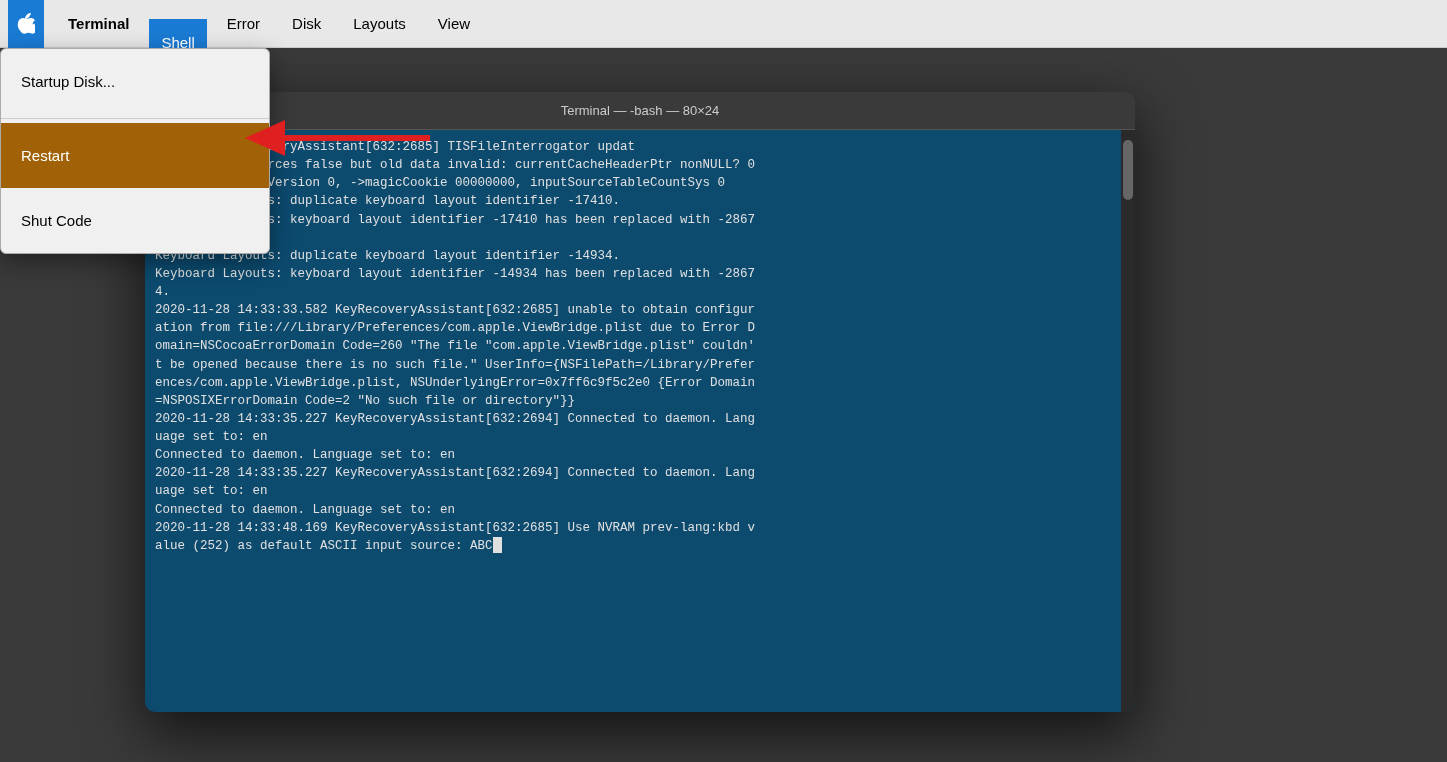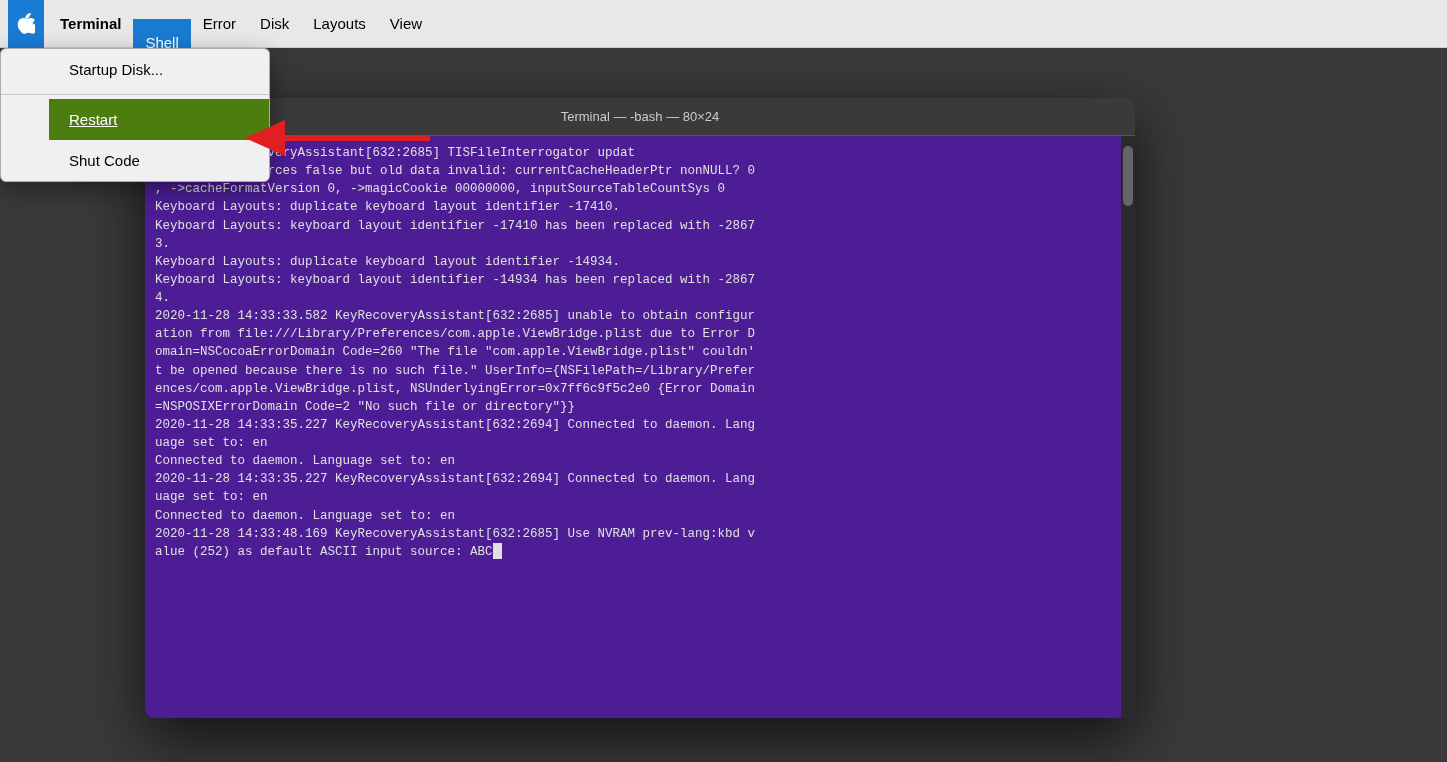--- a/index.html
+++ b/index.html
@@ -17,20 +17,21 @@
     .menubar {
       width: 100%;
       height: 48px;
       background: #e8e8e8;
       display: flex;
       align-items: center;
       padding: 0 8px;
       position: relative;
       z-index: 100;
       border-bottom: 1px solid #ccc;
+      gap: 8px;
     }
 
     .apple-logo {
       width: 36px;
       height: 48px;
       display: flex;
       align-items: center;
       justify-content: center;
       background: #1a7bd4;
       color: white;
@@ -67,57 +68,55 @@
       width: 270px;
       background: #f0f0f0;
       border: 1px solid #aaa;
       border-radius: 6px;
       box-shadow: 0 8px 24px rgba(0,0,0,0.4);
       z-index: 200;
       overflow: hidden;
     }
 
     .dropdown-item {
-      padding: 12px 20px;
+      padding: 24px 20px;
       font-size: 15px;
       color: #000;
       cursor: pointer;
       background: transparent;
-      margin-left: 48px;
     }
 
     .dropdown-item.highlighted {
-      background: #4d7c0f;
+      background: #a16207;
       color: white;
-      text-decoration: underline;
     }
 
     .dropdown-divider {
       height: 1px;
       background: #ccc;
       margin: 4px 0;
     }
 
     
     .arrow-annotation {
       position: absolute;
       top: 108px;
       left: 200px;
       z-index: 300;
       pointer-events: none;
     }
 
     
     .terminal-window {
       position: absolute;
-      top: 98px;
+      top: 92px;
       left: 145px;
       width: 990px;
       height: 620px;
-      background: #4c1d95;
+      background: #0c4a6e;
       border-radius: 10px;
       box-shadow: 0 20px 60px rgba(0,0,0,0.7);
       overflow: hidden;
       z-index: 50;
     }
 
     .terminal-titlebar {
       height: 38px;
       background: #3a3a3a;
       display: flex;

